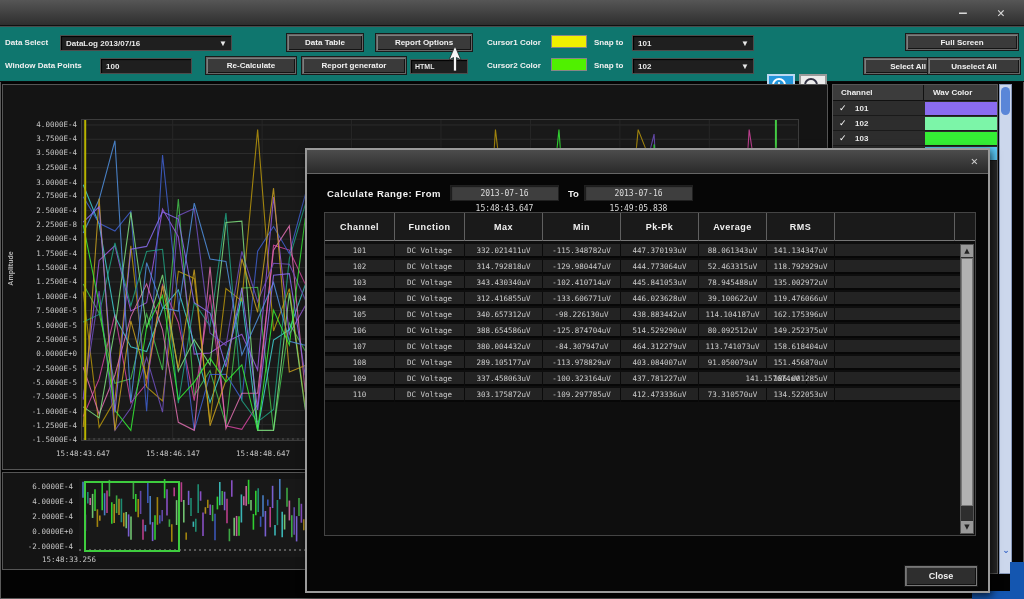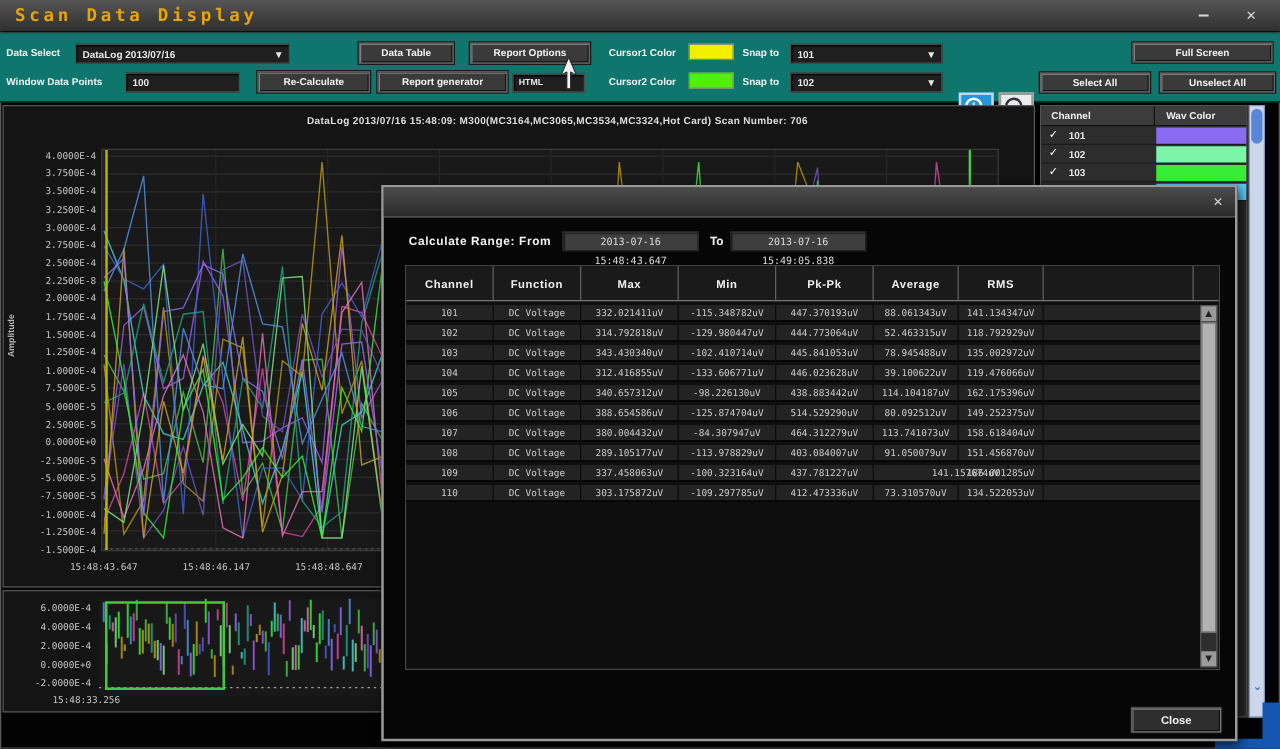--- a/index.html
+++ b/index.html
@@ -95,21 +95,20 @@
   .zoombtn { position:absolute; top:47px; width:28px; height:27px; cursor:default; }
   #zoom-in-btn { left:767px; background:#2496dc; border:2px solid #bcd9f2; }
   #zoom-out-btn { left:799px; background:#ececec; border:2px solid #9a9a9a; }
 </style>
 </head>
 <body>
 
 <div id="app">
 
   <div id="titlebar">
-    <span id="title">Scan Data Display</span>
     <span id="min-btn" class="winbtn">—</span>
     <span id="close-btn" class="winbtn">✕</span>
   </div>
 
   <div id="toolbar">
     <span class="lbl" style="left:5px; top:11px;">Data Select</span>
     <div class="sunken dropdown" style="left:60px; top:8px; width:172px; height:16px;">
       <span style="position:absolute; left:5px; top:3px;">DataLog 2013/07/16</span>
       <span class="arrow">▼</span>
     </div>
@@ -148,32 +147,31 @@
         <line x1="10" y1="6" x2="10" y2="12" stroke="#fff" stroke-width="1.5"></line>
       </svg>
     </div>
     <div id="zoom-out-btn" class="zoombtn">
       <svg width="24" height="23">
         <circle cx="10" cy="9" r="6" fill="none" stroke="#334" stroke-width="2"></circle>
         <line x1="14.5" y1="13.5" x2="20" y2="19" stroke="#334" stroke-width="3"></line>
         <line x1="7" y1="9" x2="13" y2="9" stroke="#334" stroke-width="1.5"></line>
       </svg>
     </div>
-    <div class="btn" style="left:832px; top:31px; width:88px; height:16px; line-height:15px;">Select All</div>
+    <div class="btn" style="left:864px; top:31px; width:88px; height:16px; line-height:15px;">Select All</div>
     <div class="btn" style="left:928px; top:31px; width:92px; height:16px; line-height:15px;">Unselect All</div>
   </div>
 
   <div id="mouse-cursor">
     <svg width="14" height="26">
         <polygon points="6,0 12,14 7.5,11.5 7.5,25 4.5,25 4.5,11.5 0,14" fill="#f5f5f5" stroke="#222" stroke-width="0.8"></polygon>
       </svg>
   </div>
 
   <div id="main-chart">
-    <div id="chart-header">DataLog 2013/07/16 15:48:09:  M300(MC3164,MC3065,MC3534,MC3324,Hot Card) Scan Number:  706</div>
     <div id="amp-label">Amplitude</div>
     <div id="main-yticks">
         <div class="ytick" style="top: 34.5px;">4.0000E-4</div>
         <div class="ytick" style="top: 48.86px;">3.7500E-4</div>
         <div class="ytick" style="top: 63.22px;">3.5000E-4</div>
         <div class="ytick" style="top: 77.58px;">3.2500E-4</div>
         <div class="ytick" style="top: 81px; margin-top: 12px;">3.0000E-4</div>
         <div class="ytick" style="top: 106.3px;">2.7500E-4</div>
         <div class="ytick" style="top: 120.66px;">2.5000E-4</div>
         <div class="ytick" style="top: 135.02px;">2.2500E-8</div>

